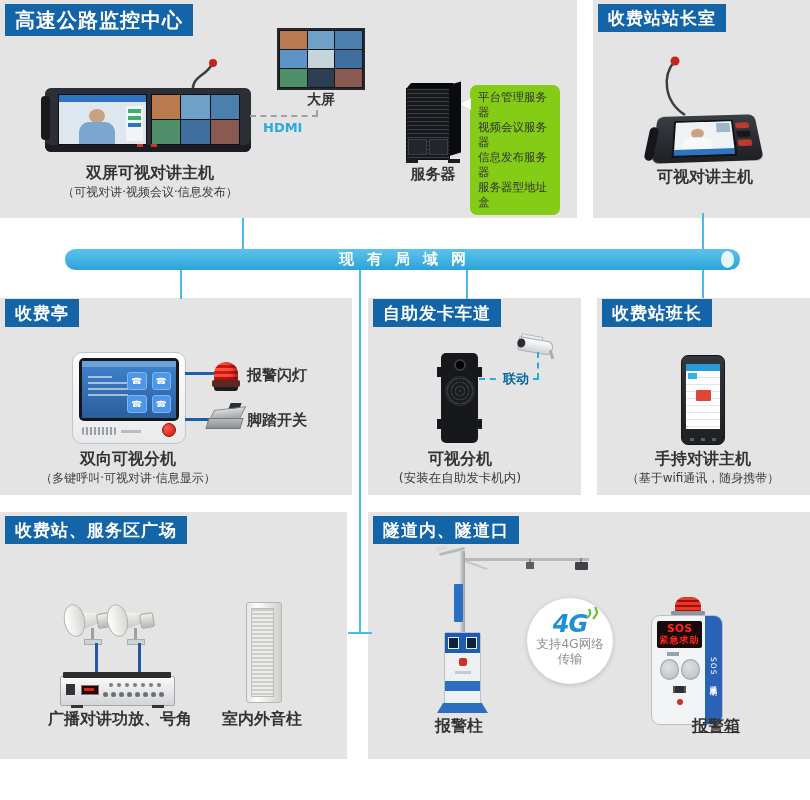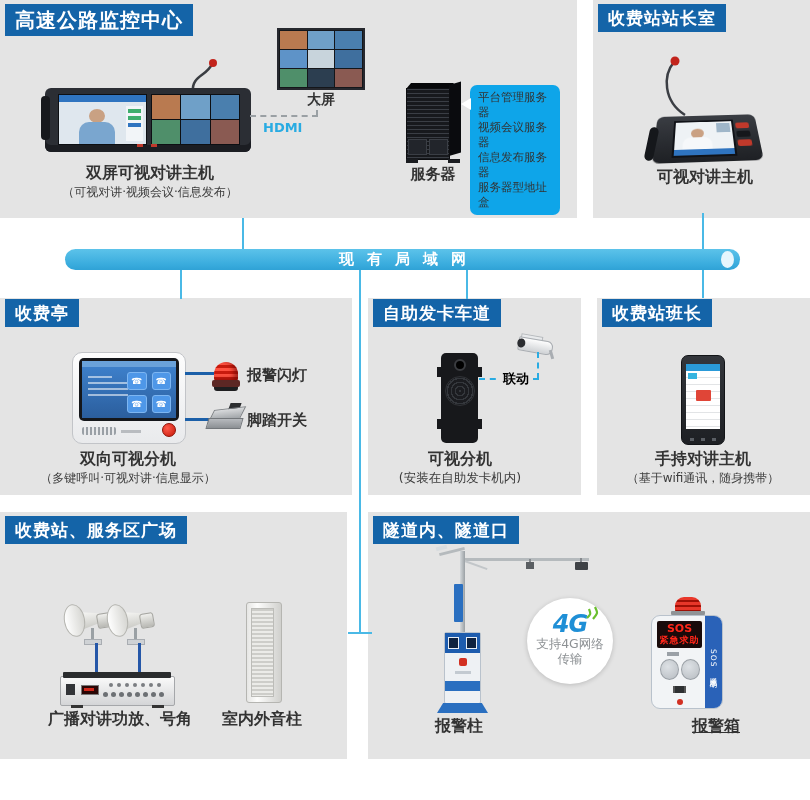--- a/index.html
+++ b/index.html
@@ -43,21 +43,21 @@
   .acc-line{position:absolute;height:3px;background:#1b5fa8;}
   #a1{left:185px;top:372px;width:29px;}
   #a2{left:185px;top:418px;width:26px;}
 
   .dash-gray{position:absolute;border:0;}
   #hdmi-h{left:250px;top:115px;width:68px;border-top:2px dashed #9aa0a4;}
   #hdmi-v{left:316px;top:100px;height:16px;border-left:2px dashed #9aa0a4;}
   #link-h{left:479px;top:378px;width:60px;border-top:2px dashed #29abe2;}
   #link-v{left:537px;top:352px;height:27px;border-left:2px dashed #29abe2;}
   #lbl-hdmi{position:absolute;left:263px;top:120px;color:#29abe2;font-weight:bold;font-size:13px;}
-  #lbl-link{position:absolute;left:500px;top:370px;color:#000000;font-weight:bold;font-size:13px;
+  #lbl-link{position:absolute;left:500px;top:370px;color:#0369a1;font-weight:bold;font-size:13px;
             background:#e4e4e4;padding:0 3px;z-index:2;}
 
   .caption{position:absolute;color:#333;font-weight:600;font-size:16px;text-align:center;}
   .subcaption{position:absolute;color:#3c3c3c;font-size:12px;text-align:center;}
   #cap-dualscreen{left:45px;top:163px;width:210px;}
   #sub-dualscreen{left:18px;top:184px;width:264px;}
   #cap-bigscreen{left:291px;top:91px;width:60px;font-size:14px;}
   #cap-server{left:400px;top:165px;width:66px;font-size:15px;}
   #cap-master{left:645px;top:167px;width:120px;}
   #cap-tablet{left:58px;top:449px;width:140px;}
@@ -109,21 +109,21 @@
   .srv-drawers{position:absolute;left:2px;top:56px;width:40px;height:16px;display:flex;gap:2px;}
   .srv-drawers i{flex:1;background:#22252b;border:1px solid #3a3e45;}
   .srv-side{position:absolute;left:43px;top:2px;width:12px;height:71px;background:#0a0b0e;
       transform:skewY(-16deg);transform-origin:left top;}
   .srv-top{position:absolute;left:0;top:0;width:43px;height:6px;background:#060709;
       transform:skewX(-40deg);transform-origin:left bottom;}
   .srv-feet{position:absolute;left:0;top:76px;width:54px;height:4px;display:flex;justify-content:space-between;}
   .srv-feet i{width:12px;background:#1a1c20;}
 
   
-  #callout{position:absolute;left:470px;top:85px;width:90px;background:#0ea5e9;border-radius:7px;
+  #callout{position:absolute;left:470px;top:85px;width:90px;background:#84cc16;border-radius:7px;
       padding:5px 8px;font-size:11.5px;line-height:15px;color:#333;box-sizing:border-box;z-index:2;}
   #callout:before{content:"";position:absolute;left:-9px;top:13px;border:6px solid transparent;
       border-right:10px solid #fff;border-left:0;}
 
   
   #dev-master{position:absolute;left:645px;top:55px;width:122px;height:112px;}
   .mst-mic{position:absolute;left:14px;top:0;}
   .mst-body{position:absolute;left:10px;top:56px;width:104px;height:52px;border-radius:7px;
       background:linear-gradient(180deg,#3a3d43,#1e2024);transform:perspective(160px) rotateX(28deg) rotate(-2deg);}
   .mst-screen{position:absolute;left:18px;top:6px;width:58px;height:37px;background:#eef2f5;
@@ -270,21 +270,21 @@
   .fg-4g{font-size:24px;font-weight:bold;font-style:italic;color:#1f8fd6;letter-spacing:-1px;}
   .fg-arcs{position:absolute;margin-left:-2px;margin-top:-4px;}
   .fg-t1{font-size:12.5px;color:#8d9194;line-height:15px;}
   .fg-t2{font-size:12.5px;color:#8d9194;line-height:15px;}
 
   
   #dev-sosbox{position:absolute;left:650px;top:597px;width:74px;height:119px;}
   .sb-beacon{position:absolute;left:25px;top:0;width:26px;height:15px;border-radius:9px 9px 2px 2px;
       background:repeating-linear-gradient(180deg,#e8372a 0 3px,#9e1006 3px 5px);}
   .sb-beacon-base{position:absolute;left:21px;top:14px;width:34px;height:4px;background:#8f9396;border-radius:1px;}
-  .sb-body{position:absolute;left:1px;top:18px;width:72px;height:94px;background:#f2f4f6;
+  .sb-body{position:absolute;left:1px;top:18px;width:72px;height:110px;background:#f2f4f6;
       border:1px solid #b9c2cc;border-radius:9px;overflow:hidden;box-sizing:border-box;padding-left:32px;}
   .sb-side{position:absolute;right:0;top:0;width:17px;height:100%;background:#2a62b8;color:#fff;
       writing-mode:vertical-rl;font-size:7.5px;letter-spacing:1px;text-align:center;line-height:17px;}
   .sb-led{position:absolute;left:5px;top:5px;width:45px;height:27px;background:#180a0a;border-radius:2px;
       color:#ff2619;text-align:center;}
   .sb-led-l1{font-size:11px;font-weight:bold;line-height:13px;margin-top:1px;}
   .sb-led-l2{font-size:9px;font-weight:bold;line-height:11px;letter-spacing:1px;}
   .sb-slot{position:absolute;left:15px;top:36px;width:12px;height:4px;background:#9aa0a6;}
   .sb-btns{position:absolute;left:8px;top:43px;width:40px;height:21px;display:flex;gap:2px;}
   .sb-btns i{flex:1;border-radius:50%;background:radial-gradient(circle at 40% 35%,#dde1e5,#b7bcc1);

